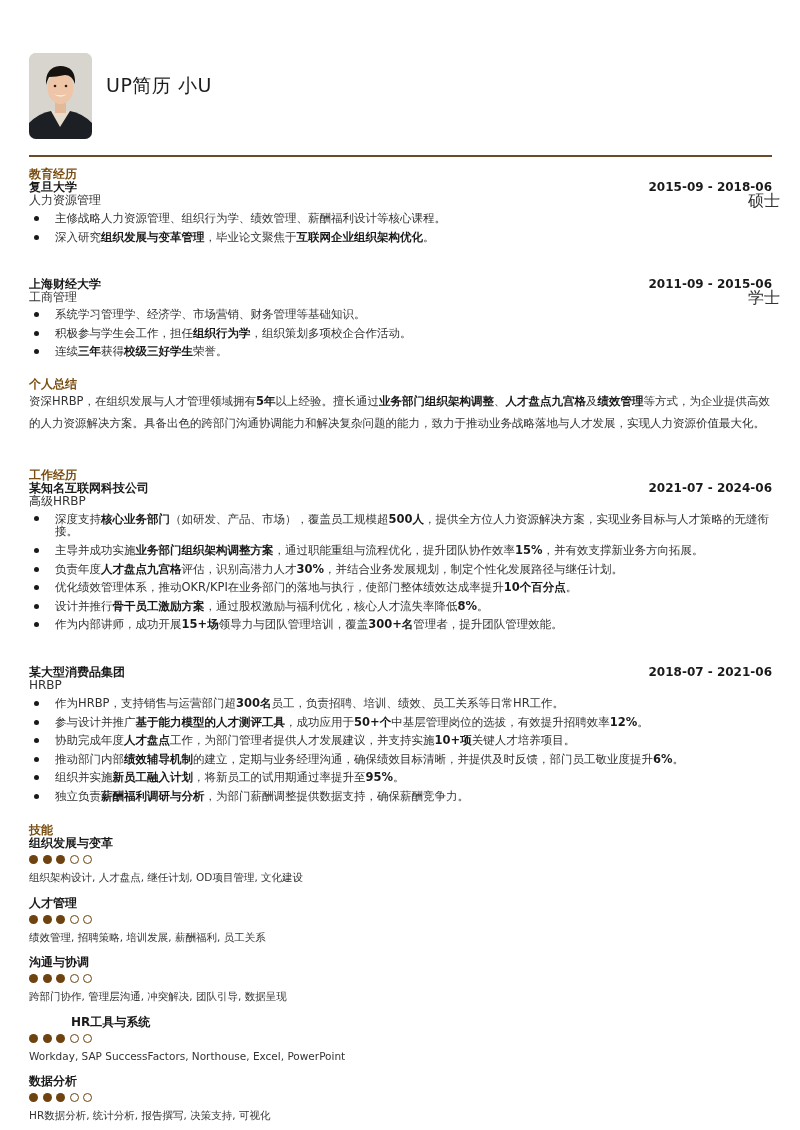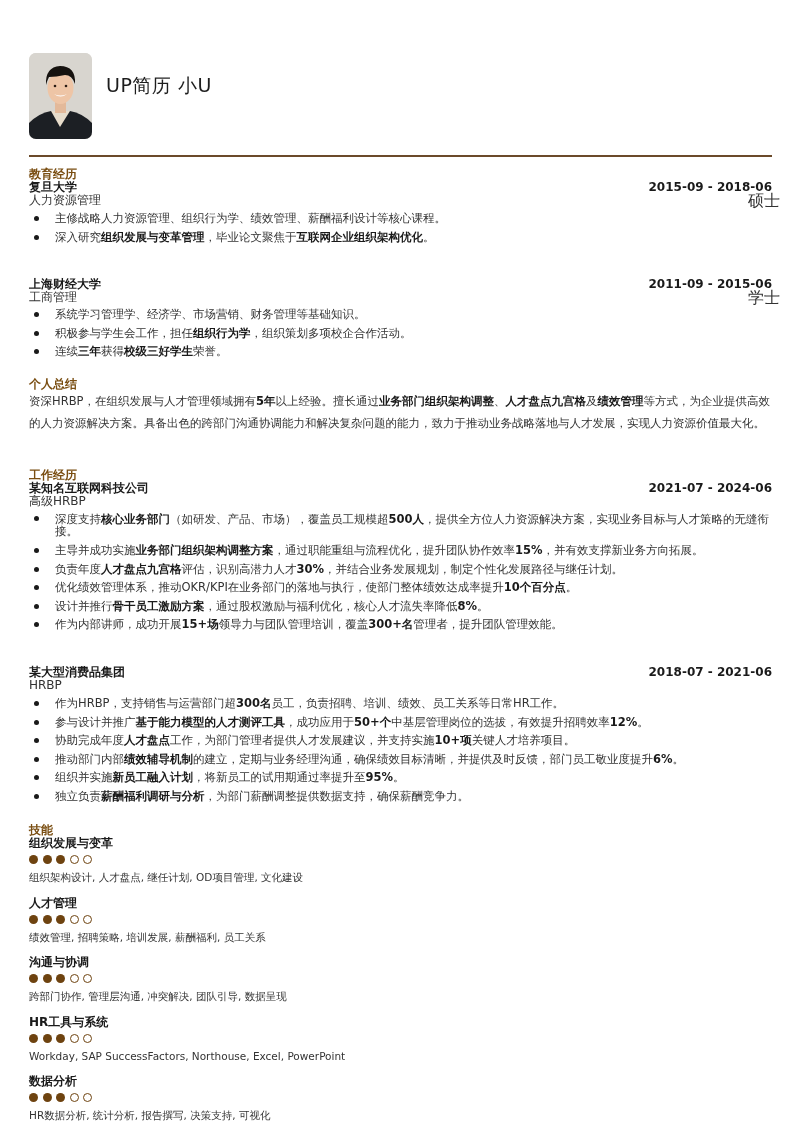--- a/index.html
+++ b/index.html
@@ -131,21 +131,21 @@
     <div class="skill-desc" style="top: 930.5px;">绩效管理, 招聘策略, 培训发展, 薪酬福利, 员工关系</div>
     <div class="skill-name" style="top: 954px;">沟通与协调</div>
     <div class="dots" style="top: 974px;">
       <span class="dot on"></span>
       <span class="dot on"></span>
       <span class="dot on"></span>
       <span class="dot off"></span>
       <span class="dot off"></span>
     </div>
     <div class="skill-desc" style="top: 990px;">跨部门协作, 管理层沟通, 冲突解决, 团队引导, 数据呈现</div>
-    <div class="skill-name" style="top: 1013.5px;">HR工具与系统</div>
+    <div class="skill-name" style="top: 1013.5px; margin-left: 42px;">HR工具与系统</div>
     <div class="dots" style="top: 1033.5px;">
       <span class="dot on"></span>
       <span class="dot on"></span>
       <span class="dot on"></span>
       <span class="dot off"></span>
       <span class="dot off"></span>
     </div>
     <div class="skill-desc" style="top: 1049.5px;">Workday, SAP SuccessFactors, Northouse, Excel, PowerPoint</div>
     <div class="skill-name" style="top: 1073px;">数据分析</div>
     <div class="dots" style="top: 1093px;">

